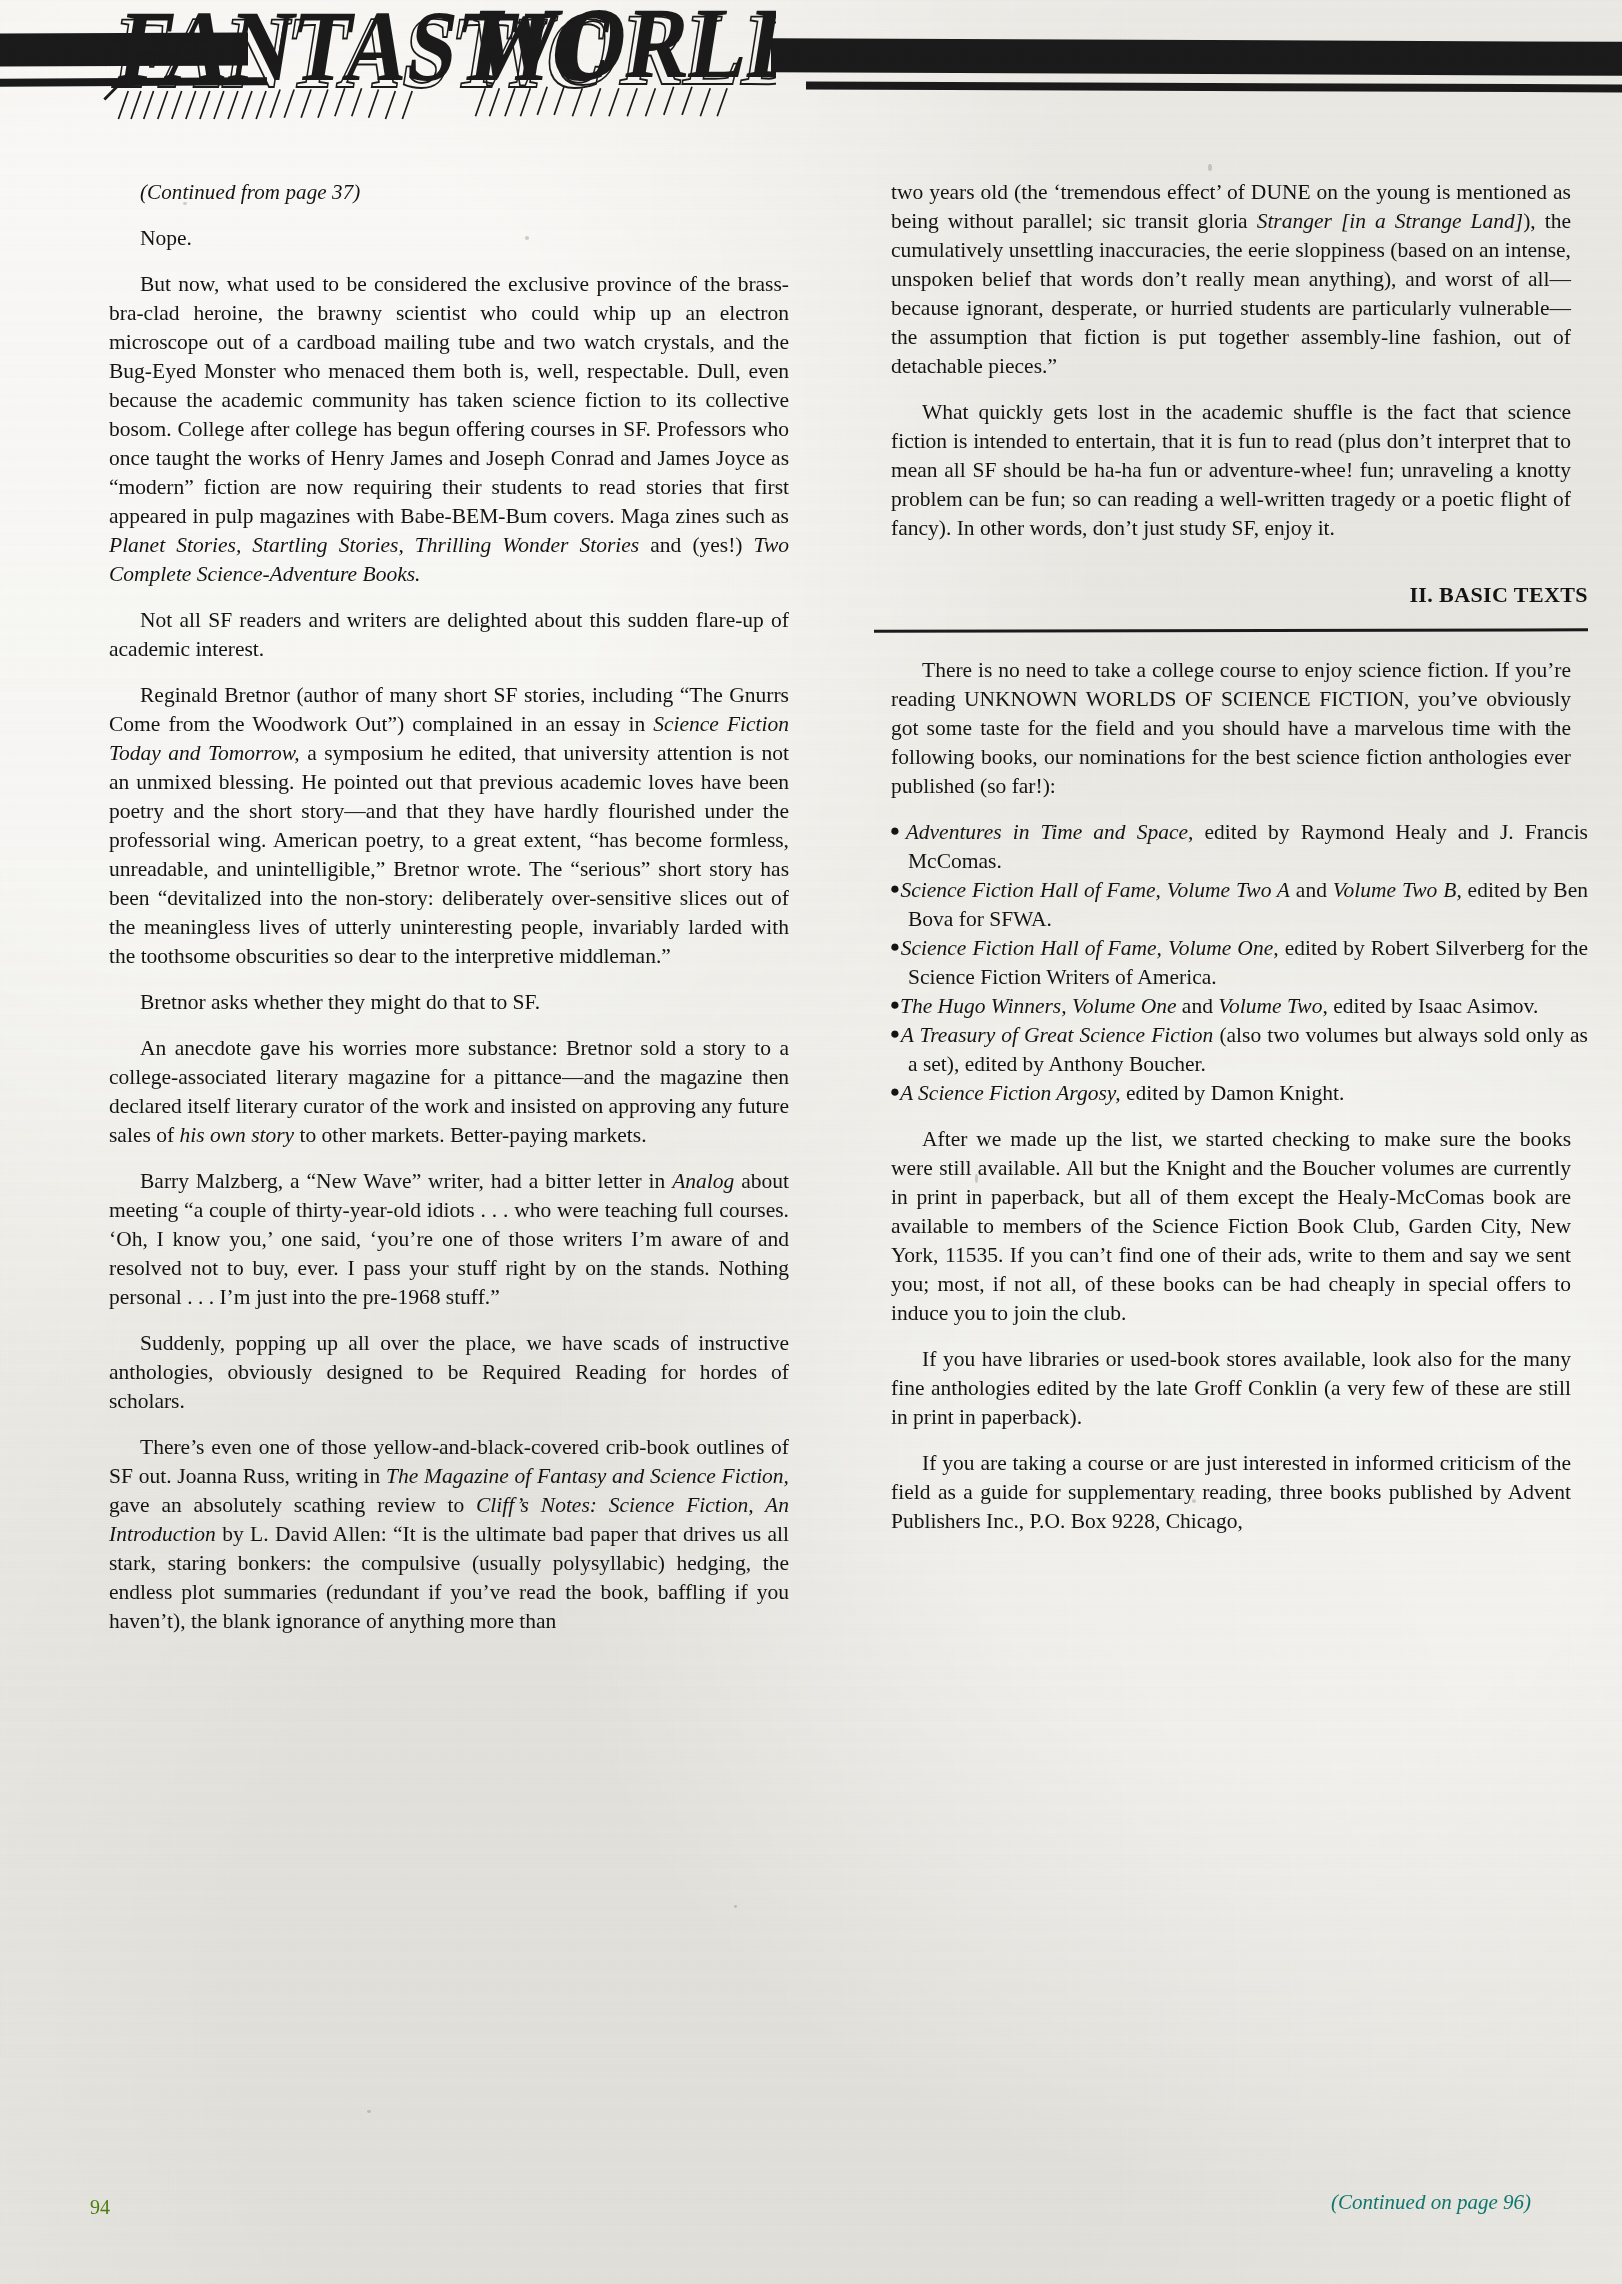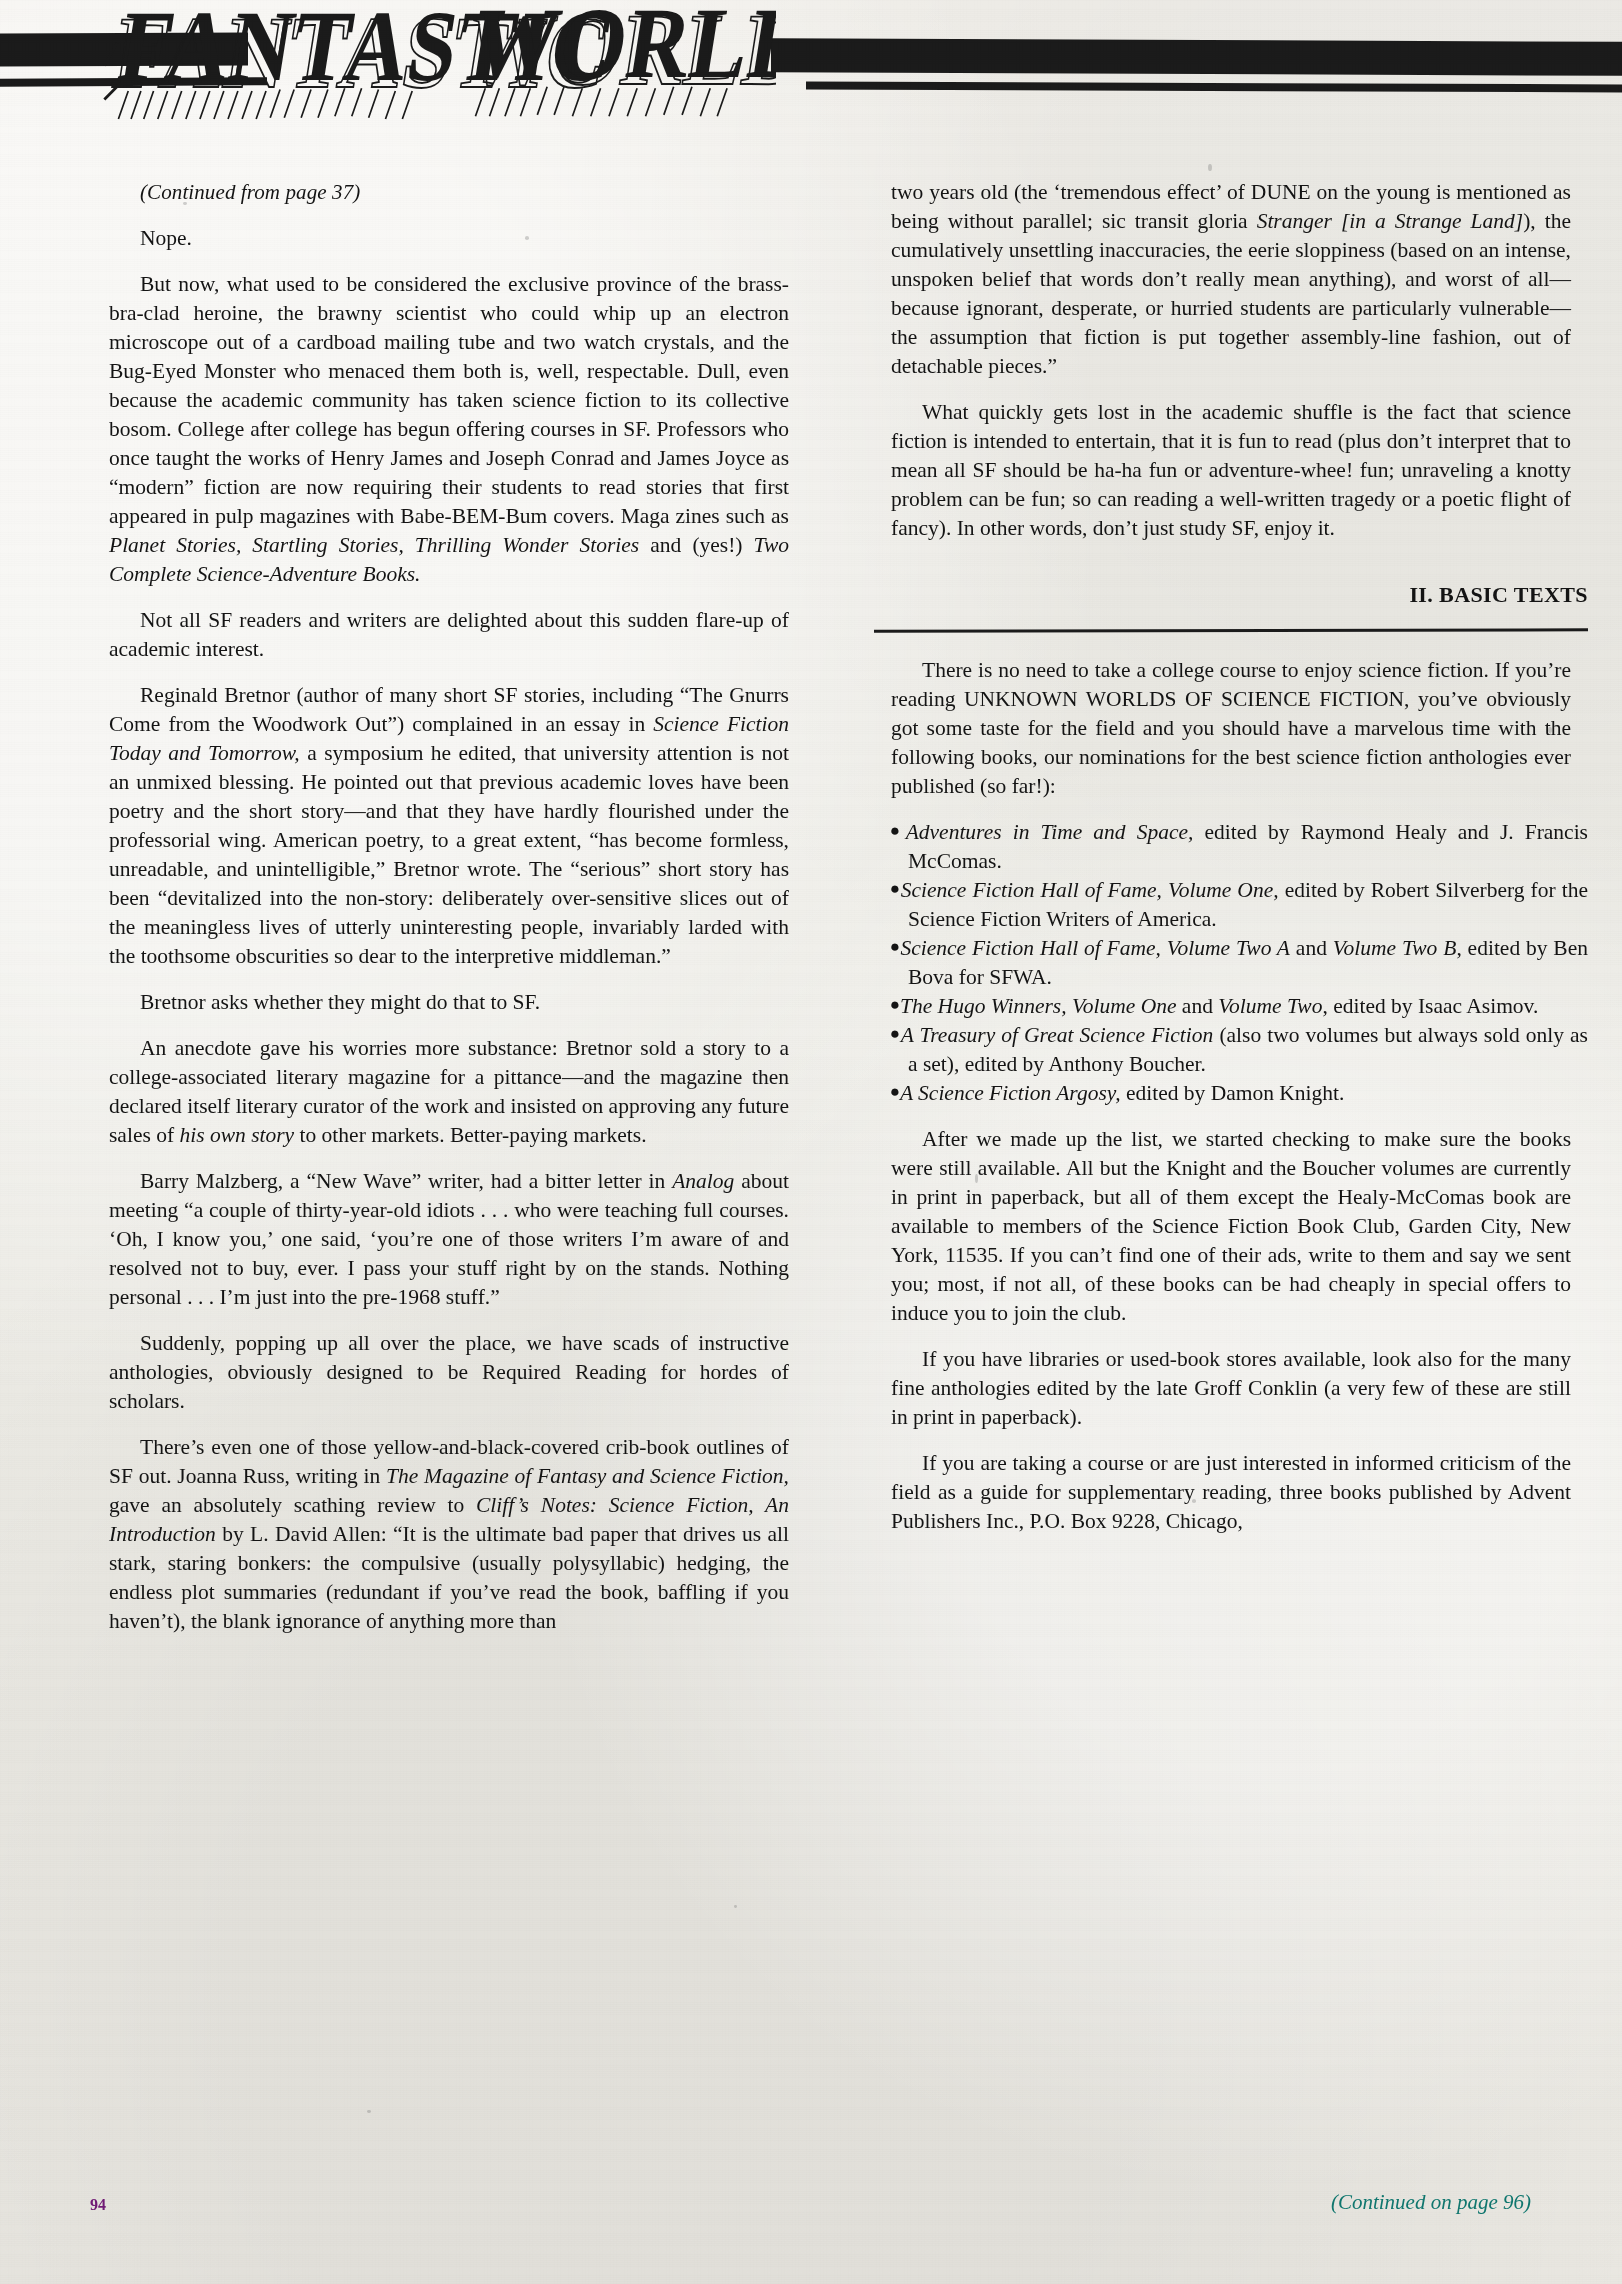--- a/index.html
+++ b/index.html
@@ -123,21 +123,21 @@
     font-size:17px;
     line-height:0;
     position:relative;
     top:-2.8px;
     letter-spacing:0;
   }
 
   
   .folio {
     position:absolute; left:90px; top:2196px;
-    font-size:16px; font-weight:bold; color:#701a75;
+    font-size:20px; font-weight:normal; color:#4d7c0f;
     font-family:"Liberation Serif", serif;
   }
   .contd-bottom {
     position:absolute; right:92px; top:2190px;
     font-size:21px; font-style:italic; color:#0f766e;
     font-family:"Liberation Serif", serif;
     white-space:nowrap;
   }
 
   
@@ -231,23 +231,23 @@
 
       <h2 class="sec-head">II. BASIC TEXTS</h2>
       <div class="sec-rule"></div>
 
       <p><span>There is no need to take a college course to enjoy science fiction. If you’re reading UNKNOWN WORLDS OF SCIENCE FICTION, you’ve obviously got some taste for the field and you should have a marvelous time with the following books, our nominations for the best science fiction anthologies ever published (so far!):</span></p>
 
       <div class="booklist">
 
         <p class="bk"><span class="bullet">●</span><i>Adventures in Time and Space,</i><span> edited by Raymond Healy and J. Francis McComas.</span></p>
 
+        <p class="bk"><span class="bullet">●</span><i>Science Fiction Hall of Fame, Volume Two A</i><span> and </span><i>Volume Two B</i><span>, edited by Ben Bova for SFWA.</span></p>
+
         <p class="bk"><span class="bullet">●</span><i>Science Fiction Hall of Fame, Volume One,</i><span> edited by Robert Silverberg for the Science Fiction Writers of America.</span></p>
-
-        <p class="bk"><span class="bullet">●</span><i>Science Fiction Hall of Fame, Volume Two A</i><span> and </span><i>Volume Two B</i><span>, edited by Ben Bova for SFWA.</span></p>
 
         <p class="bk"><span class="bullet">●</span><i>The Hugo Winners, Volume One</i><span> and </span><i>Volume Two</i><span>, edited by Isaac Asimov.</span></p>
 
         <p class="bk"><span class="bullet">●</span><i>A Treasury of Great Science Fiction</i><span> (also two volumes but always sold only as a set), edited by Anthony Boucher.</span></p>
 
         <p class="bk"><span class="bullet">●</span><i>A Science Fiction Argosy,</i><span> edited by Damon Knight.</span></p>
       </div>
 
       <p><span>After we made up the list, we started checking to make sure the books were still available. All but the Knight and the Boucher volumes are currently in print in paperback, but all of them except the Healy-McComas book are available to members of the Science Fiction Book Club, Garden City, New York, 11535. If you can’t find one of their ads, write to them and say we sent you; most, if not all, of these books can be had cheaply in special offers to induce you to join the club.</span></p>
       <p><span>If you have libraries or used-book stores available, look also for the many fine anthologies edited by the late Groff Conklin (a very few of these are still in print in paperback).</span></p>

